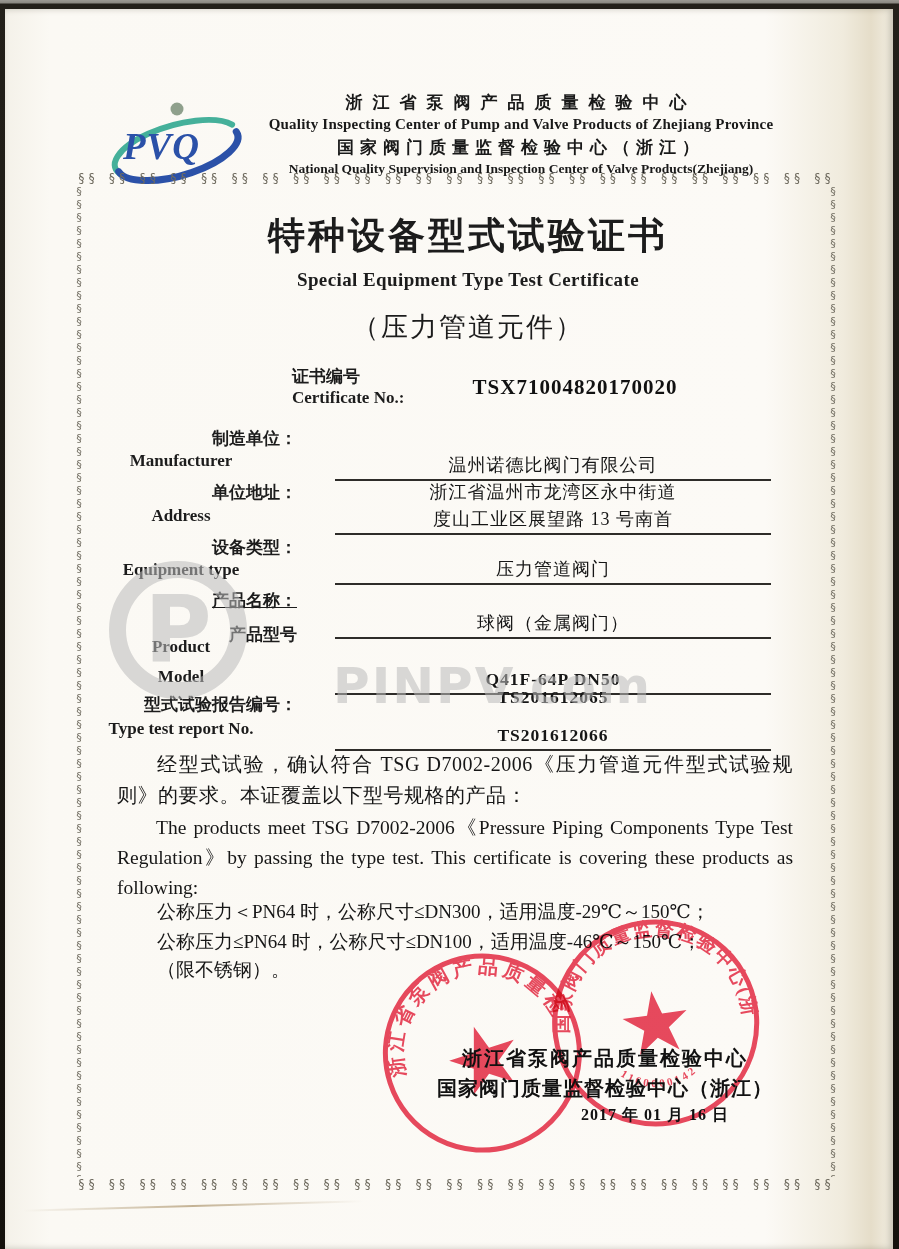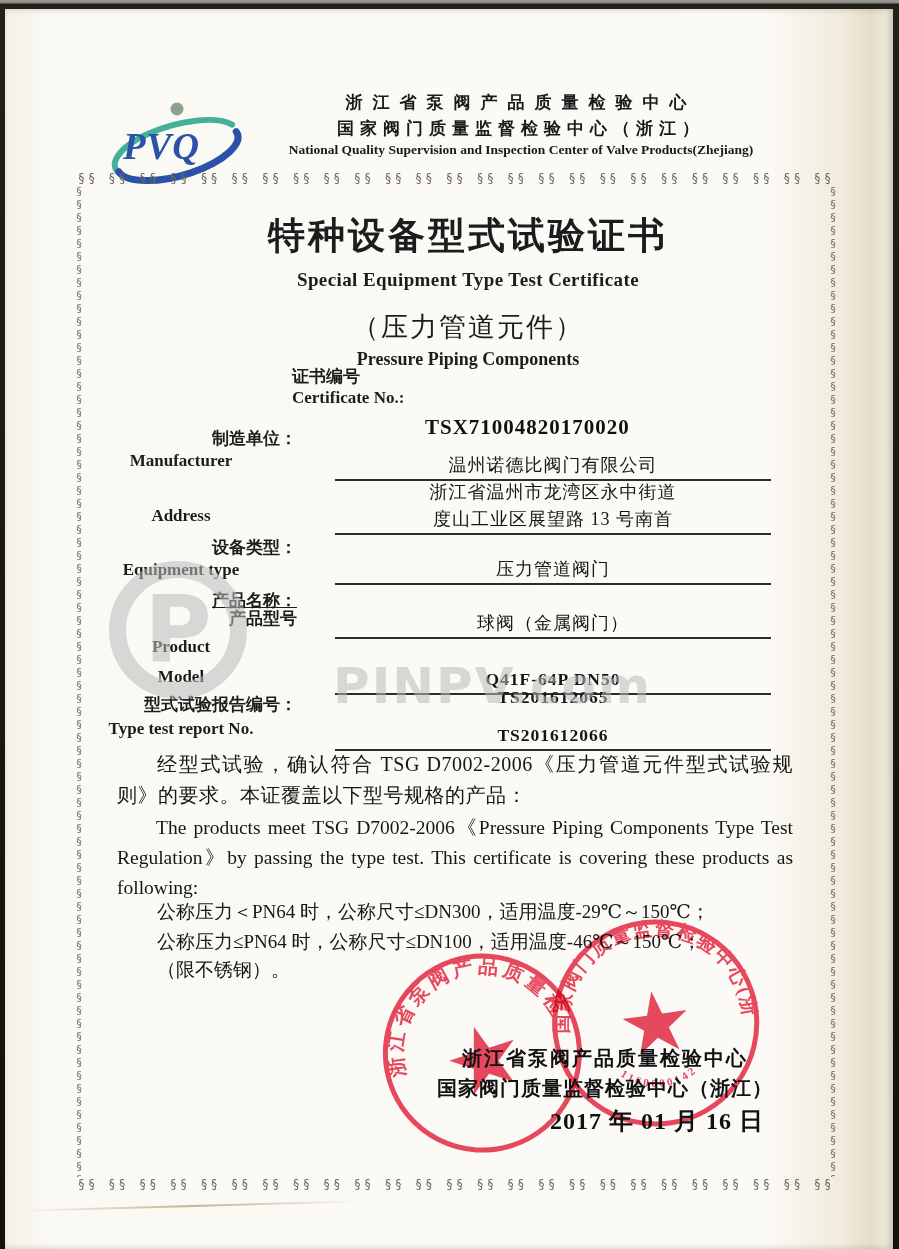--- a/index.html
+++ b/index.html
@@ -32,47 +32,47 @@
   .m-right{left:821px;}
   
   .title-blk{left:40px;top:202px;width:846px;text-align:center;color:#1c1c1c;}
   .t-zh{font-size:37px;font-weight:bold;letter-spacing:3px;}
   .t-en{font-size:19px;font-weight:bold;margin-top:8px;letter-spacing:.4px;}
   .t-sub-zh{font-size:27px;margin-top:18px;letter-spacing:2px;}
   .t-sub-en{font-size:18px;font-weight:bold;margin-top:4px;}
   
   .cert-lbl-zh{left:287px;top:356px;font-size:17px;font-weight:600;color:#1c1c1c;}
   .cert-lbl-en{left:287px;top:379px;font-size:17px;font-weight:bold;color:#1c1c1c;}
-  .cert-val{left:420px;top:366px;width:300px;font-size:21px;font-weight:600;letter-spacing:1px;color:#111;margin-top:40px;}
+  .cert-val{left:420px;top:366px;width:300px;text-align:center;font-size:21px;font-weight:600;letter-spacing:1px;color:#111;}
   
   .flz{left:60px;width:232px;text-align:right;font-size:17px;font-weight:600;color:#1c1c1c;}
   .fle{left:60px;width:232px;text-align:center;font-size:17px;font-weight:600;color:#1c1c1c;}
   .fval{left:330px;width:436px;text-align:center;color:#161616;border-bottom:2px solid #2e2c29;
         display:flex;flex-direction:column;justify-content:flex-end;}
   .fval div{line-height:27px;}
   .v-cjk{font-size:18px;letter-spacing:1px;}
   .v-lat{font-size:17.5px;letter-spacing:1px;font-weight:600;}
   .z0{top:418px;}  .e0{top:442px;}  .b0{top:424px;height:46px;}
   .z1{top:472px;}  .e1{top:497px;}  .b1{top:470px;height:54px;}
   .z2{top:527px;}  .e2{top:551px;}  .b2{top:528px;height:46px;}
   .z3{top:580px;text-decoration:underline;}  .e3{top:628px;}  .b3{top:582px;height:46px;}
-  .z4{top:598px;}  .e4{top:658px;}  .b4{top:622px;height:62px;}
+  .z4{top:614px;}  .e4{top:658px;}  .b4{top:622px;height:62px;}
   .z5{top:684px;}  .e5{top:710px;}  .b5{top:678px;height:62px;gap:11px;}
   
   .body-blk{left:112px;top:740px;width:676px;color:#161616;}
   .body-blk p{margin:0;text-indent:2em;text-align:justify;}
   .p-zh{font-size:20px;line-height:31px;letter-spacing:.5px;}
   .p-en{font-size:19.5px;line-height:30px;margin-top:2px!important;}
   .cond{left:152px;width:640px;color:#161616;font-size:19px;line-height:29px;}
   .c0{top:888px;} .c1{top:918px;} .c2{top:946px;}
   
   .foot{color:#111;font-weight:600;text-align:center;}
   .f1{left:380px;top:1036px;width:440px;font-size:20px;letter-spacing:2px;}
   .f2{left:360px;top:1066px;width:480px;font-size:20px;letter-spacing:1px;}
-  .f3{left:545px;top:1096px;width:210px;font-size:24px;letter-spacing:1px;}
+  .f3{left:545px;top:1096px;width:210px;font-size:16px;letter-spacing:1px;}
   
   .stamp{mix-blend-mode:multiply;opacity:.92;}
   .st-left{left:376px;top:942px;transform:rotate(-18deg);}
   .st-right{left:545px;top:908px;transform:rotate(-8deg);}
   
   .wm{pointer-events:none;color:#bcbcbc;opacity:.55;font-family:"DejaVu Sans","Liberation Sans",sans-serif;}
   .wm-logo{left:104px;top:552px;width:104px;height:104px;border:17px solid #bcbcbc;border-radius:50%;
            display:flex;align-items:center;justify-content:center;font-size:92px;font-weight:bold;line-height:1;}
   .wm-text{left:242px;top:566px;width:580px;font-size:86px;font-weight:bold;letter-spacing:2px;white-space:nowrap;}
   .wm-url{left:328px;top:648px;font-size:50px;font-weight:bold;letter-spacing:2px;}
@@ -92,20 +92,21 @@
         <path d="M18,66 A62,24 0 0 1 138,48" fill="none" stroke="#45b09a" stroke-width="6" stroke-linecap="round"></path>
         <path d="M140,56 A62,24 0 0 1 16,62" fill="none" stroke="#2b51a8" stroke-width="7" stroke-linecap="round"></path>
       </g>
       <circle cx="80" cy="16" r="6.5" fill="#8fa08c"></circle>
       <text x="26" y="66" font-family="Liberation Serif, serif" font-style="italic" font-weight="bold" font-size="37" fill="#2b51a8" letter-spacing="1">PVQ</text>
     </svg>
   </div>
 
   <div class="abs hdr-text">
     <div class="hdr-zh1 nw">浙江省泵阀产品质量检验中心</div>
+    <div class="hdr-en1 nw">Quality Inspecting Center of Pump and Valve Products of Zhejiang Province</div>
     <div class="hdr-zh2 nw">国家阀门质量监督检验中心（浙江）</div>
     <div class="hdr-en2 nw">National Quality Supervision and Inspection Center of Valve Products(Zhejiang)</div>
   </div>
 
   <div class="abs meander meander-h m-top">§§ §§ §§ §§ §§ §§ §§ §§ §§ §§ §§ §§ §§ §§ §§ §§ §§ §§ §§ §§ §§ §§ §§ §§ §§ §§ §§ §§ §§ §§ §§ §§ §§ §§ </div>
   <div class="abs meander meander-h m-bot">§§ §§ §§ §§ §§ §§ §§ §§ §§ §§ §§ §§ §§ §§ §§ §§ §§ §§ §§ §§ §§ §§ §§ §§ §§ §§ §§ §§ §§ §§ §§ §§ §§ §§ </div>
   <div class="abs meander meander-v m-left">§
 §
 §
 §
@@ -259,33 +260,33 @@
 §
 §
 §
 §
 </div>
 
   <div class="abs title-blk">
     <div class="t-zh nw">特种设备型式试验证书</div>
     <div class="t-en nw">Special Equipment Type Test Certificate</div>
     <div class="t-sub-zh nw">（压力管道元件）</div>
-    <div class="t-sub-en nw">Pressure Piping Components</div>
   </div>
 
   <div class="abs cert-lbl-zh nw">证书编号</div>
   <div class="abs cert-lbl-en nw">Certificate No.:</div>
   <div class="abs cert-val nw">TSX71004820170020</div>
 
   <div class="abs flz z0 nw">制造单位：</div>
   <div class="abs fle e0 nw">Manufacturer</div>
   <div class="abs fval b0">
     <div class="v-cjk">温州诺德比阀门有限公司</div>
   </div>
 
+  <div class="abs flz z1 nw">单位地址：</div>
   <div class="abs fle e1 nw">Address</div>
   <div class="abs fval b1">
     <div class="v-cjk">浙江省温州市龙湾区永中街道</div>
     <div class="v-cjk">度山工业区展望路 13 号南首</div>
   </div>
 
   <div class="abs flz z2 nw">设备类型：</div>
   <div class="abs fle e2 nw">Equipment type</div>
   <div class="abs fval b2">
     <div class="v-cjk">压力管道阀门</div>

